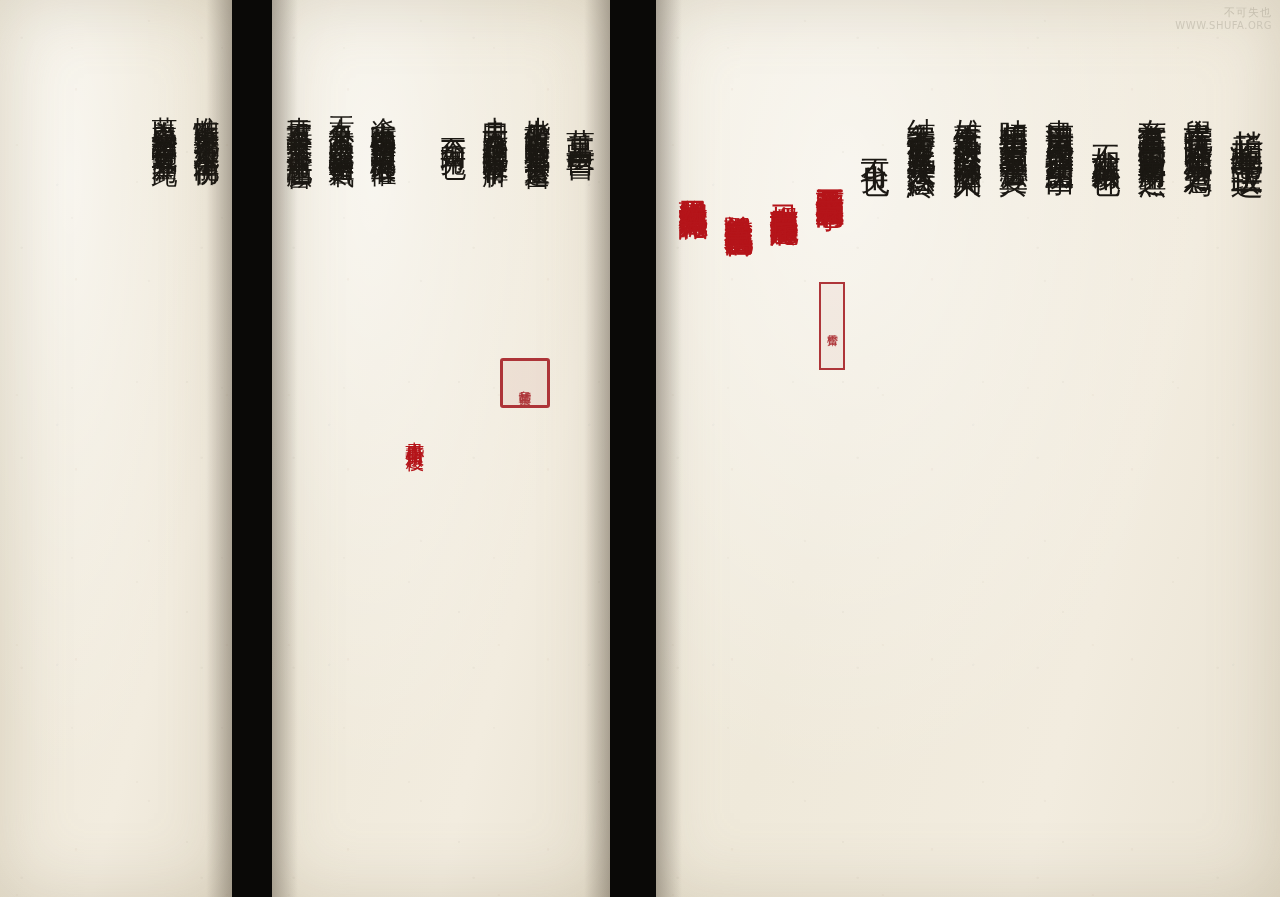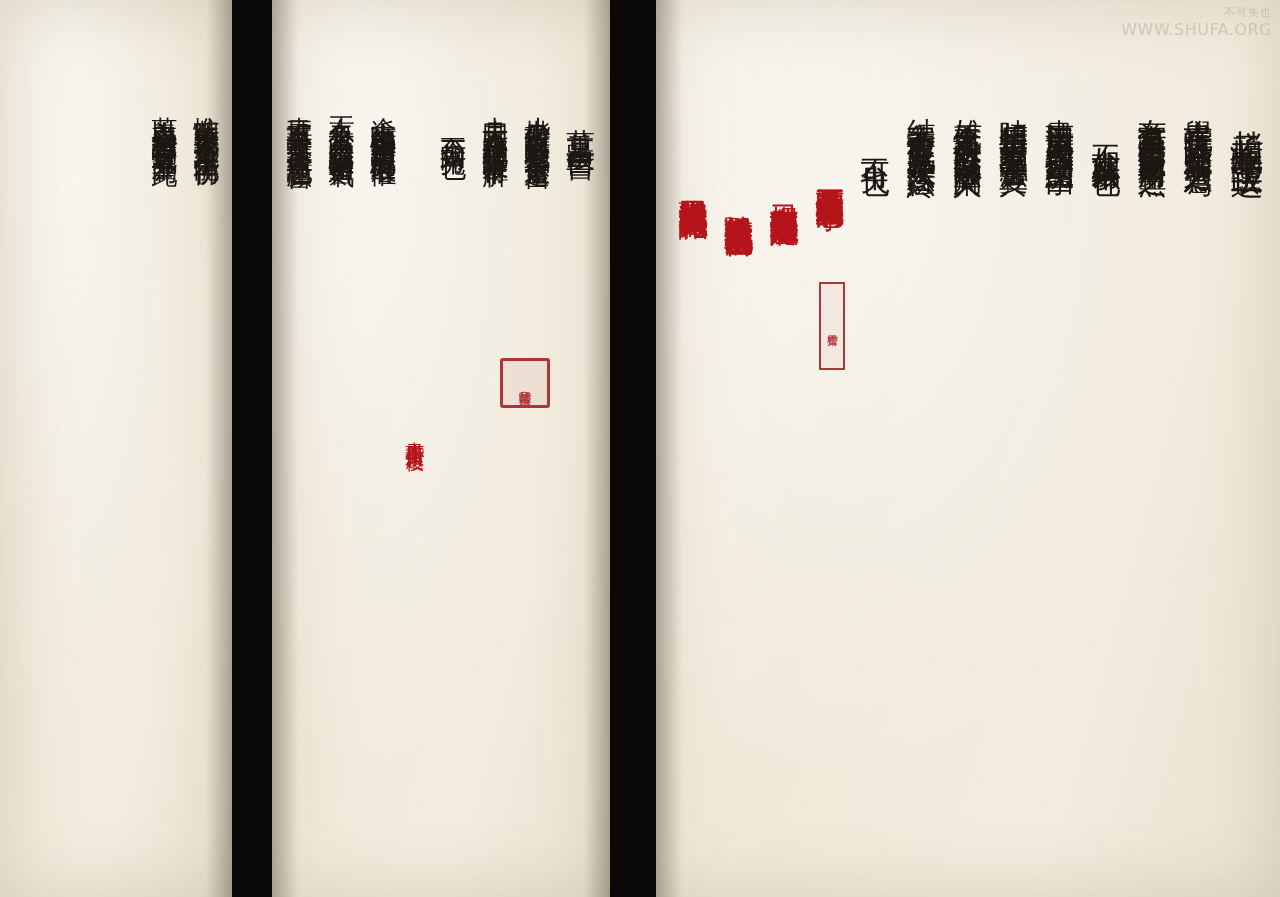--- a/index.html
+++ b/index.html
@@ -171,21 +171,21 @@
     position: absolute;
     top: 6px; right: 8px;
     text-align: right;
     color: #bdb6a6;
     font-family: "DejaVu Sans", sans-serif;
     line-height: 1.25;
     opacity: .85;
     pointer-events: none;
   }
   .watermark .wm1 { font-size: 11px; letter-spacing: 1px; color: #c2bbab; }
-  .watermark .wm2 { font-size: 16px; letter-spacing: .5px; color: #c8c2b3; }
+  .watermark .wm2 { font-size: 10px; letter-spacing: .5px; color: #c8c2b3; }
 </style>
 </head>
 <body>
 
 <div id="page">
 
   <div class="leaf left">
     <div class="speckle"></div>
     <div class="cols">
       <div class="col">惟蔡明遠序尤為沉古米海岳一生不能彷彿</div>

